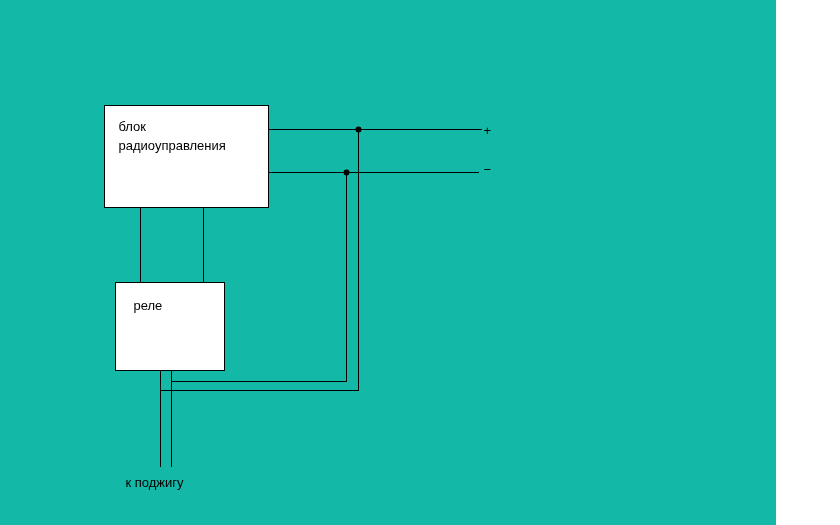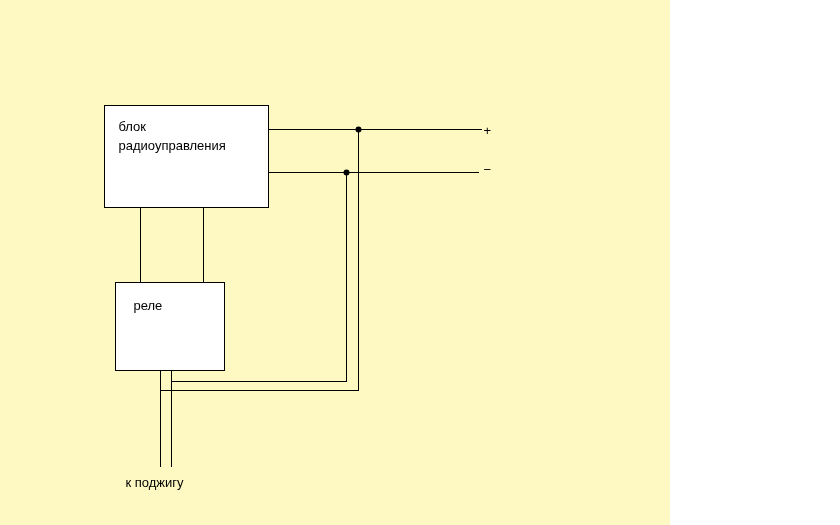--- a/index.html
+++ b/index.html
@@ -8,23 +8,23 @@
   }
   body {
     width: 840px;
     height: 525px;
     background: #ffffff;
     overflow: hidden;
     font-family: "Liberation Sans", sans-serif;
   }
   #canvas {
     position: relative;
-    width: 670px;
+    width: 776px;
     height: 525px;
-    background: #fef9c3;
+    background: #14b8a6;
   }
   svg {
     display: block;
   }
   svg text {
     font-family: "Liberation Sans", "DejaVu Sans", sans-serif;
     fill: #000000;
   }
 </style>
 </head>

